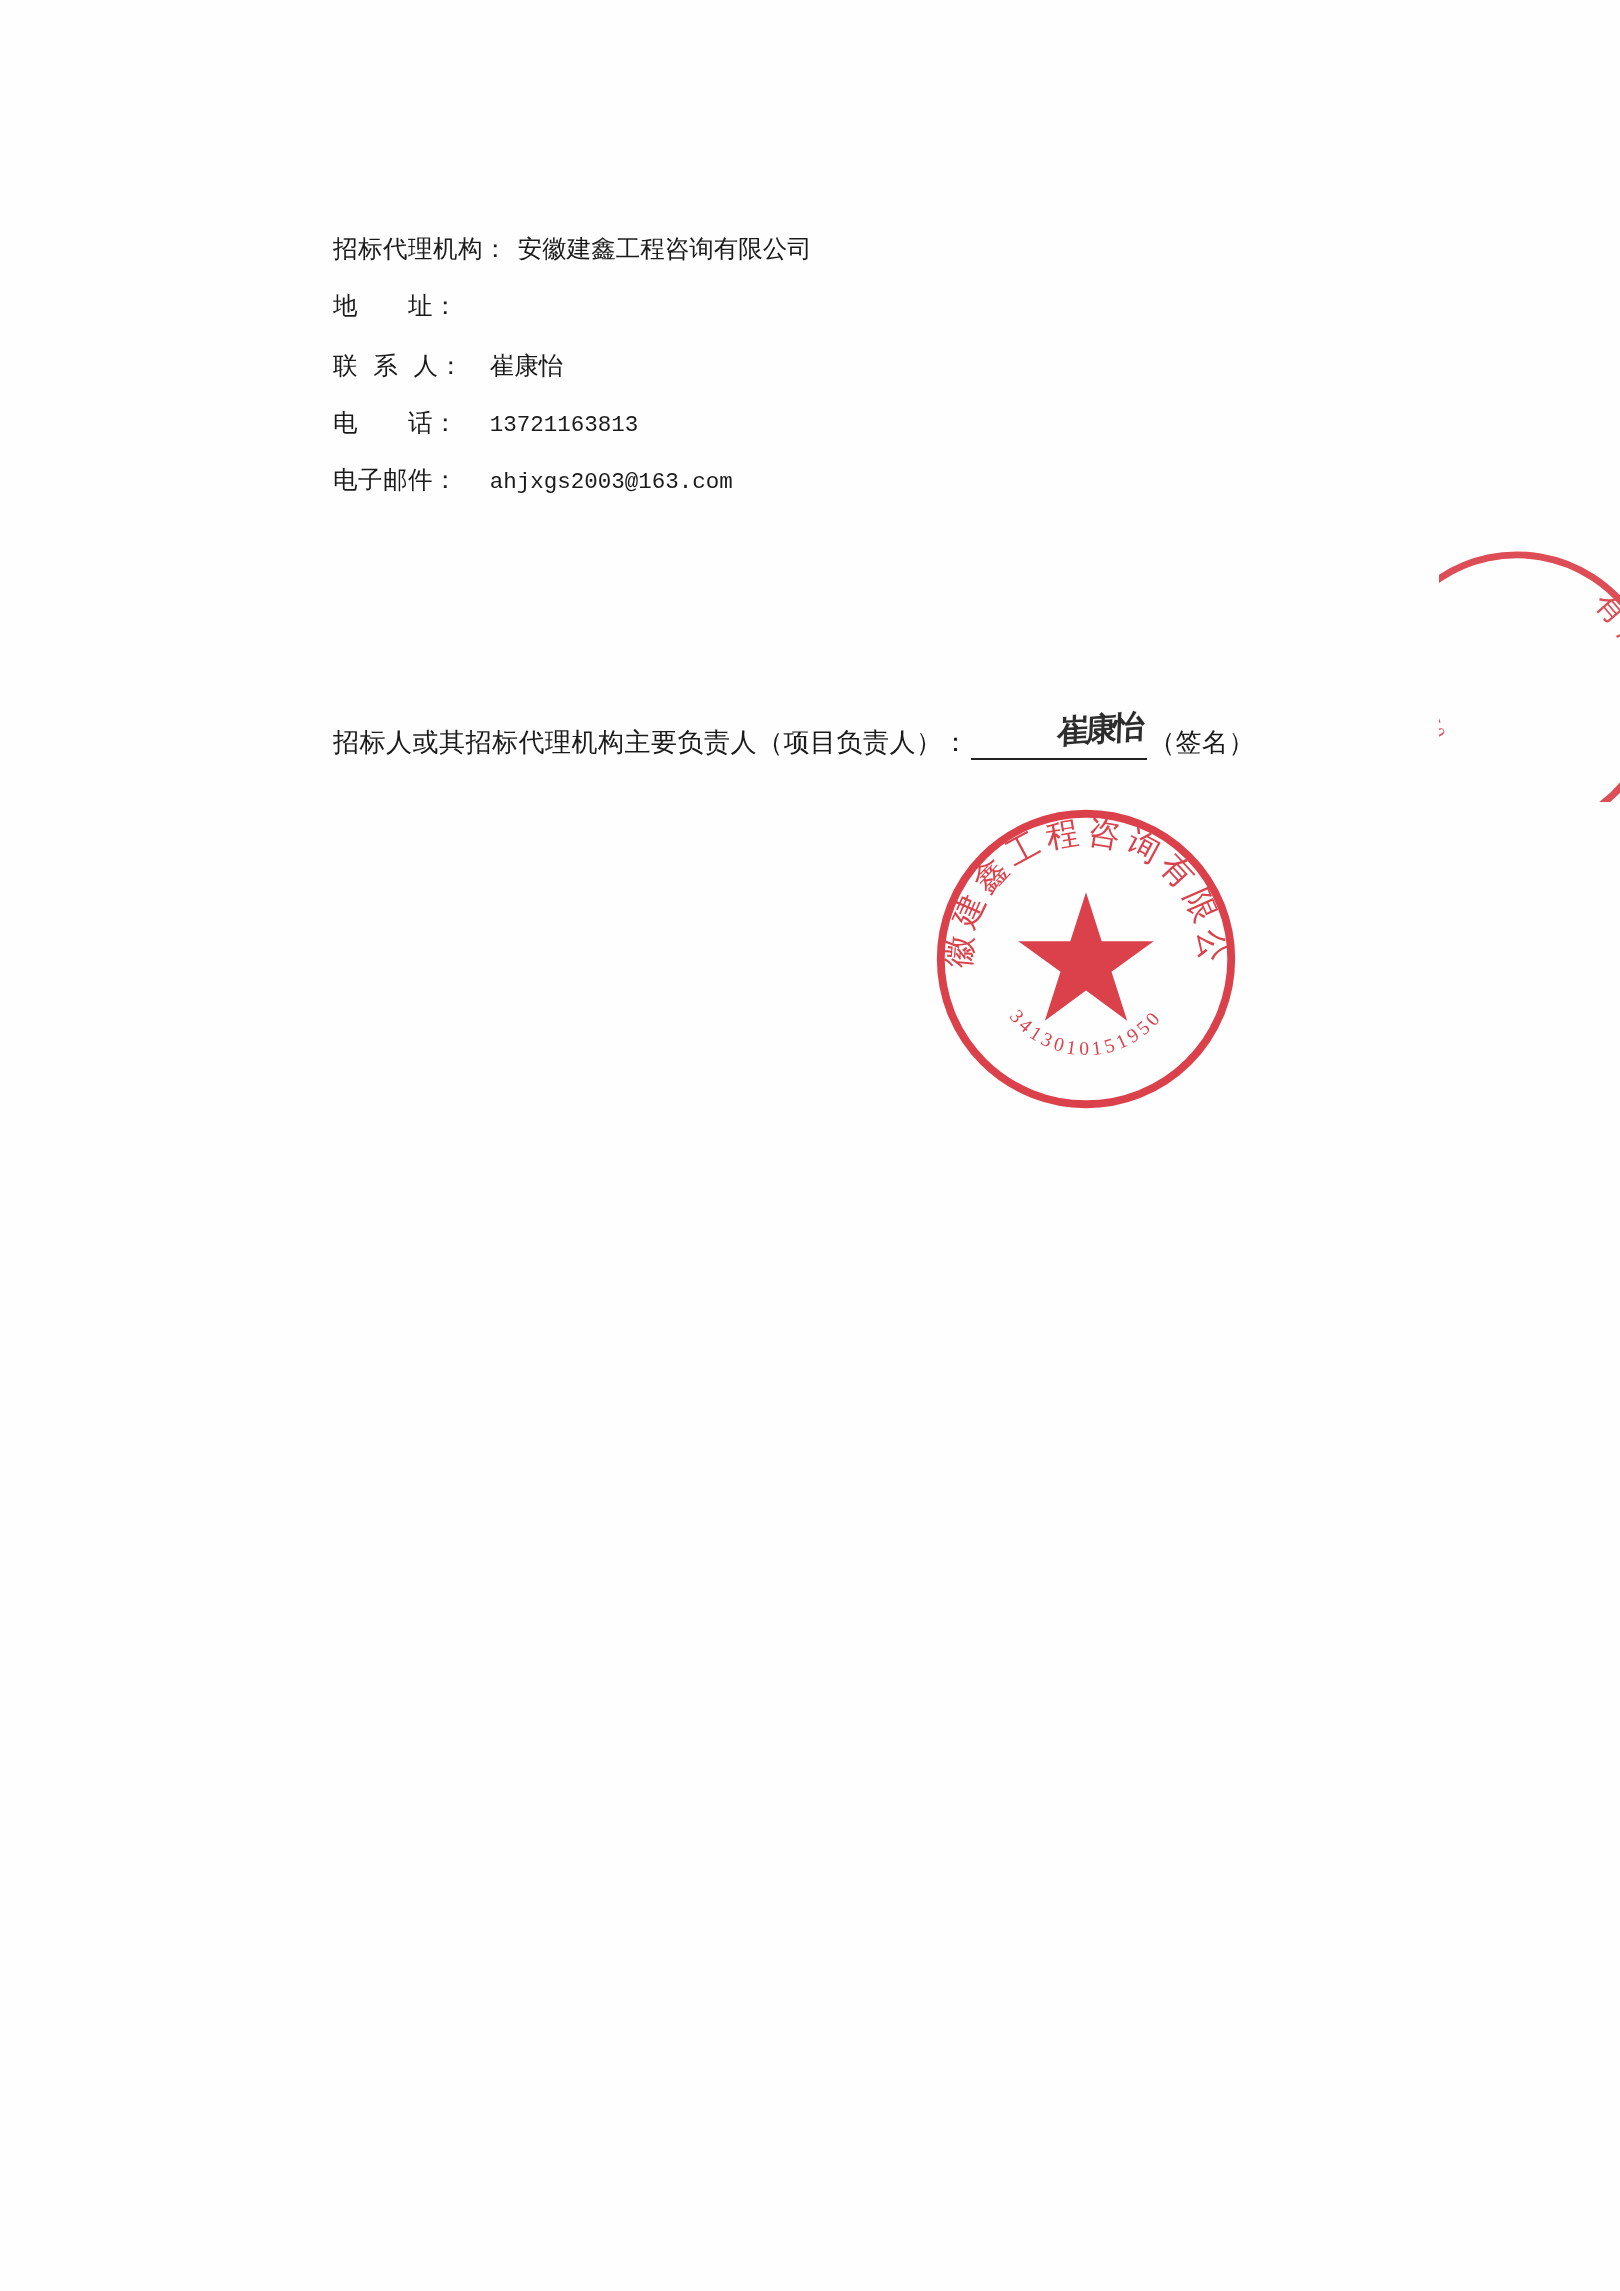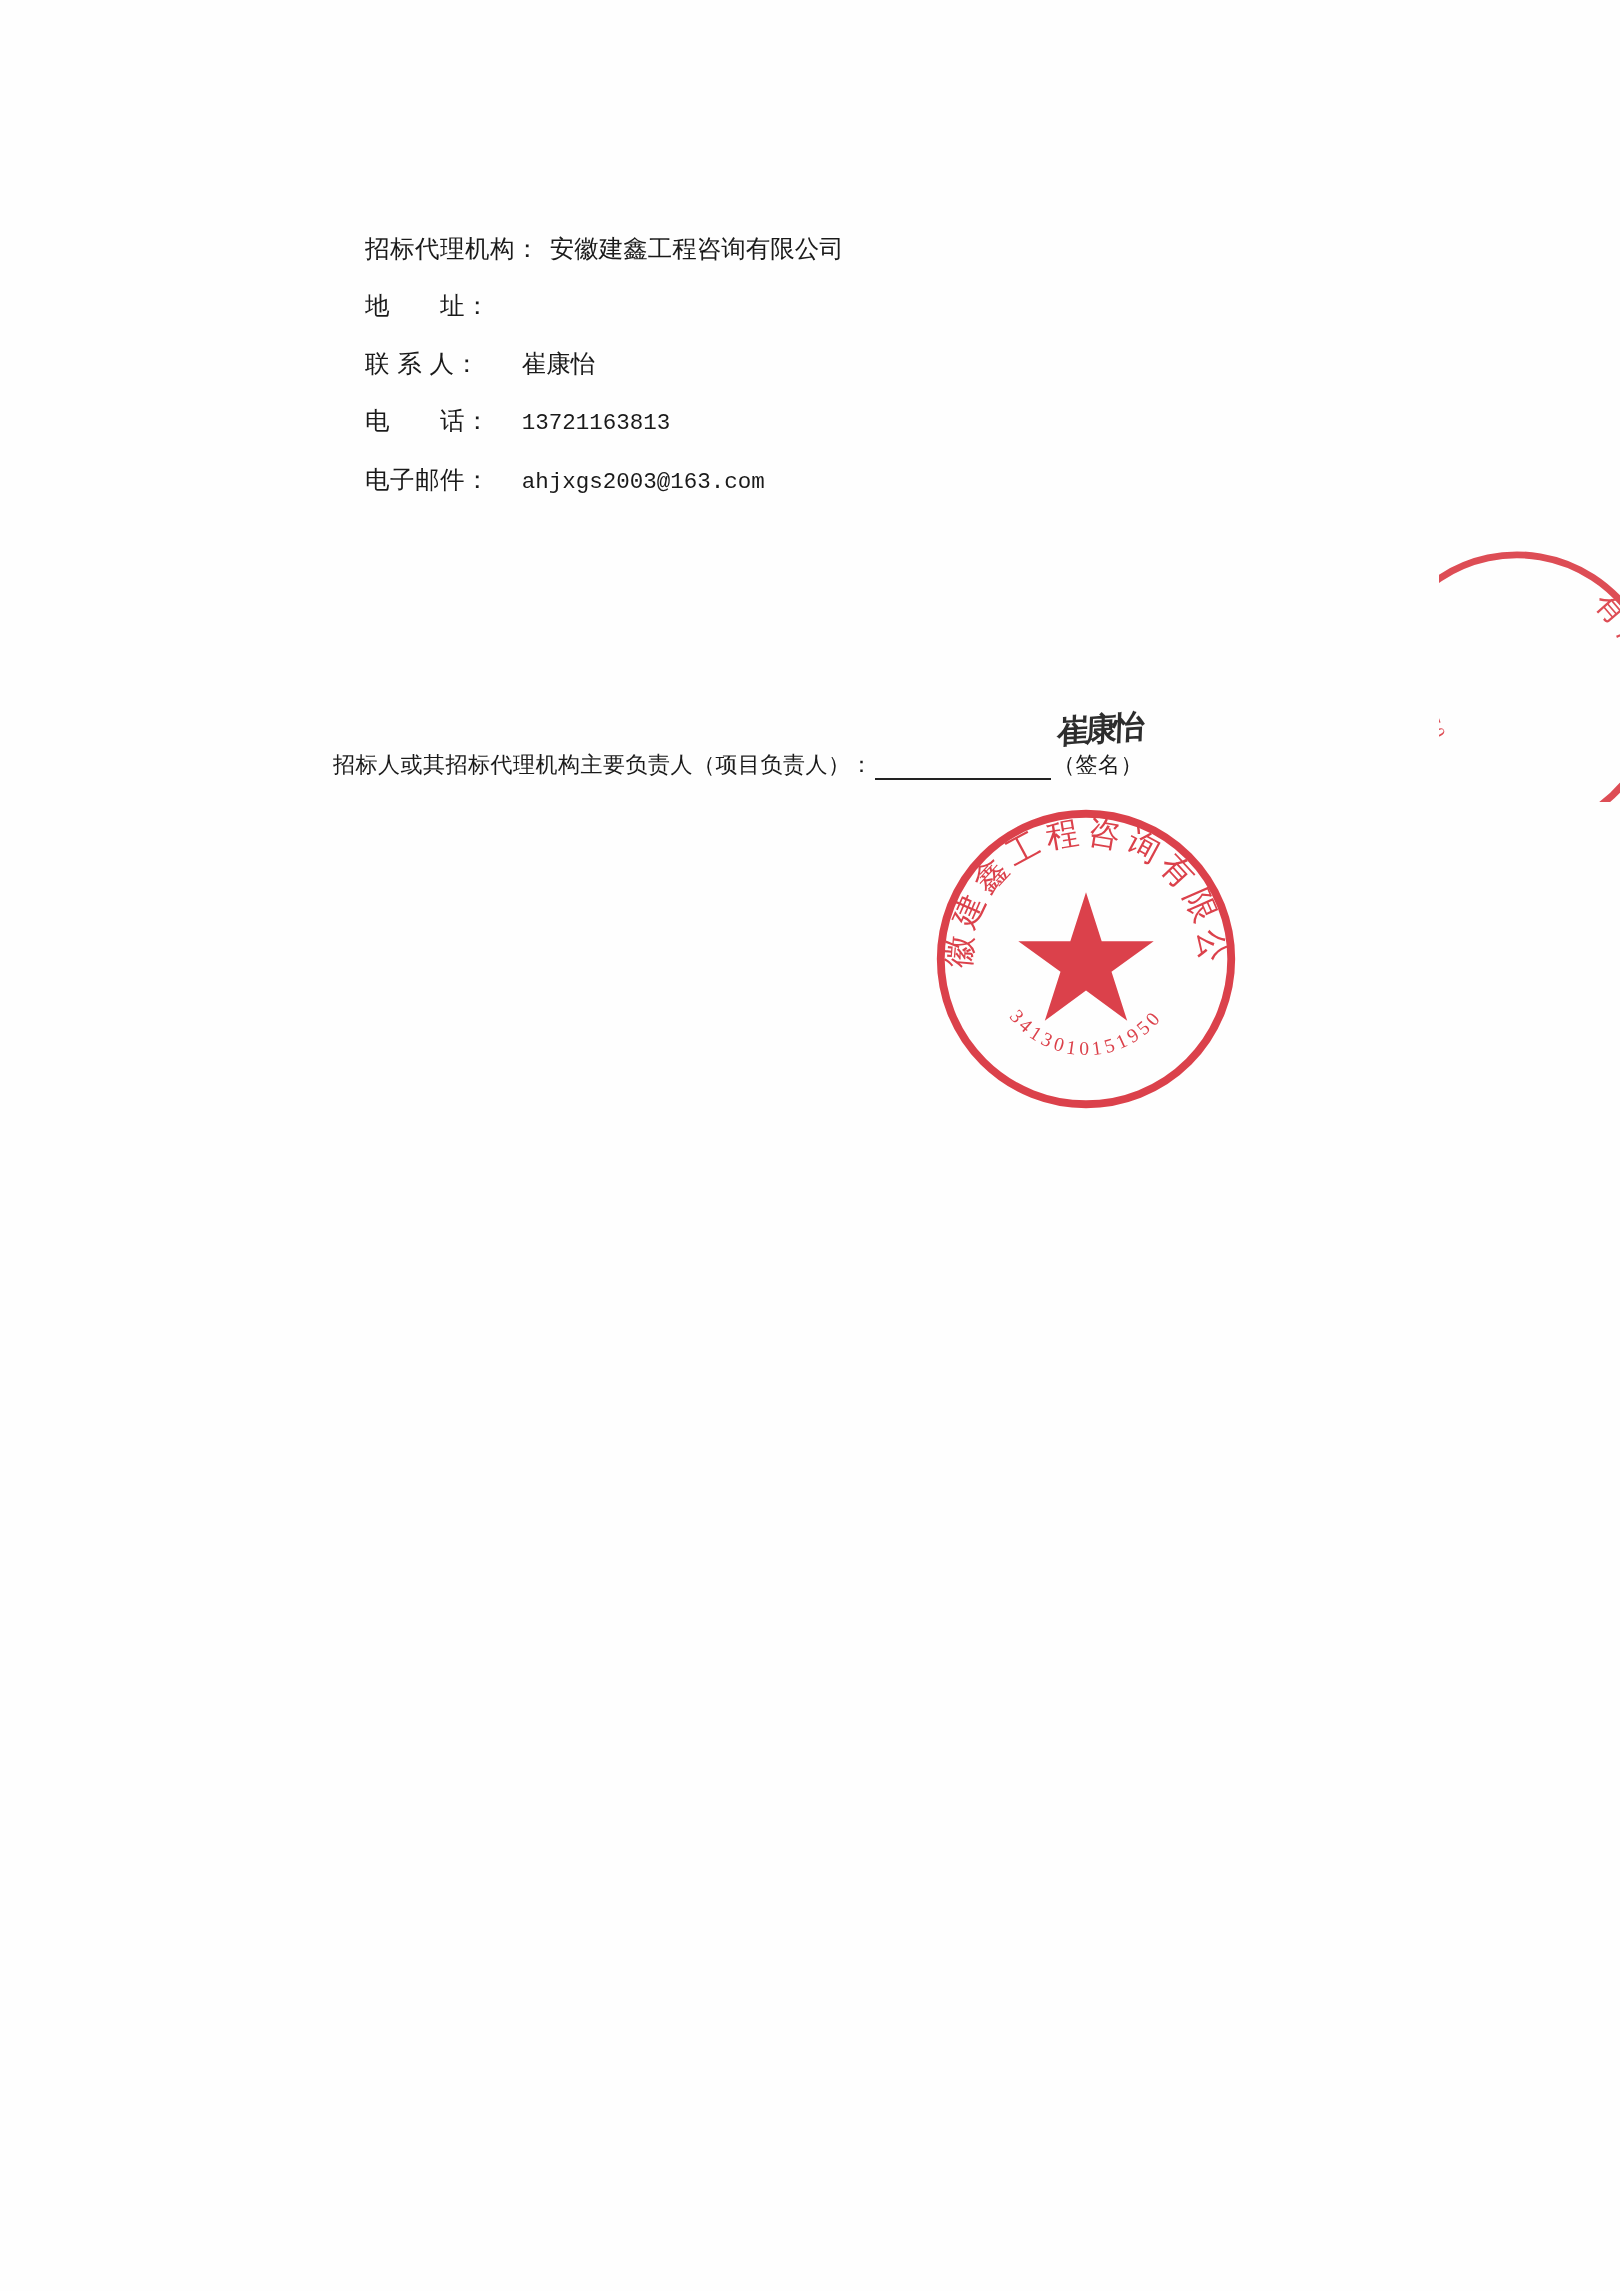--- a/index.html
+++ b/index.html
@@ -31,43 +31,42 @@
   }
   .contact-row {
     display: flex;
     align-items: baseline;
     margin-bottom: 25.5px;
     font-size: 24.5px;
     line-height: 1.3;
     white-space: nowrap;
   }
   .contact-label {
-    font-family: Liberation Sans, sans-serif;
-    letter-spacing: 0.5px;
-    margin-left: 32px;
+    font-family: Liberation Mono, monospace;
+    letter-spacing: 0.5px;
   }
   .contact-value {
     margin-left: 9.8px;
   }
   .contact-value.mono {
     font-family: Liberation Mono, monospace;
     font-size: 22.5px;
     letter-spacing: 0px;
   }
   .lbl-w {
     display: inline-block;
     width: 147px;
   }
 
   
   .sig-line-1 {
     position: absolute;
     left: 333px;
-    top: 749px;
-    font-size: 22px;
+    top: 725px;
+    font-size: 26px;
     white-space: nowrap;
     letter-spacing: 0.5px;
   }
   .sig-line-2 {
     position: absolute;
     left: 619px;
     top: 845px;
     font-size: 26.5px;
     white-space: nowrap;
     letter-spacing: 0.5px;

